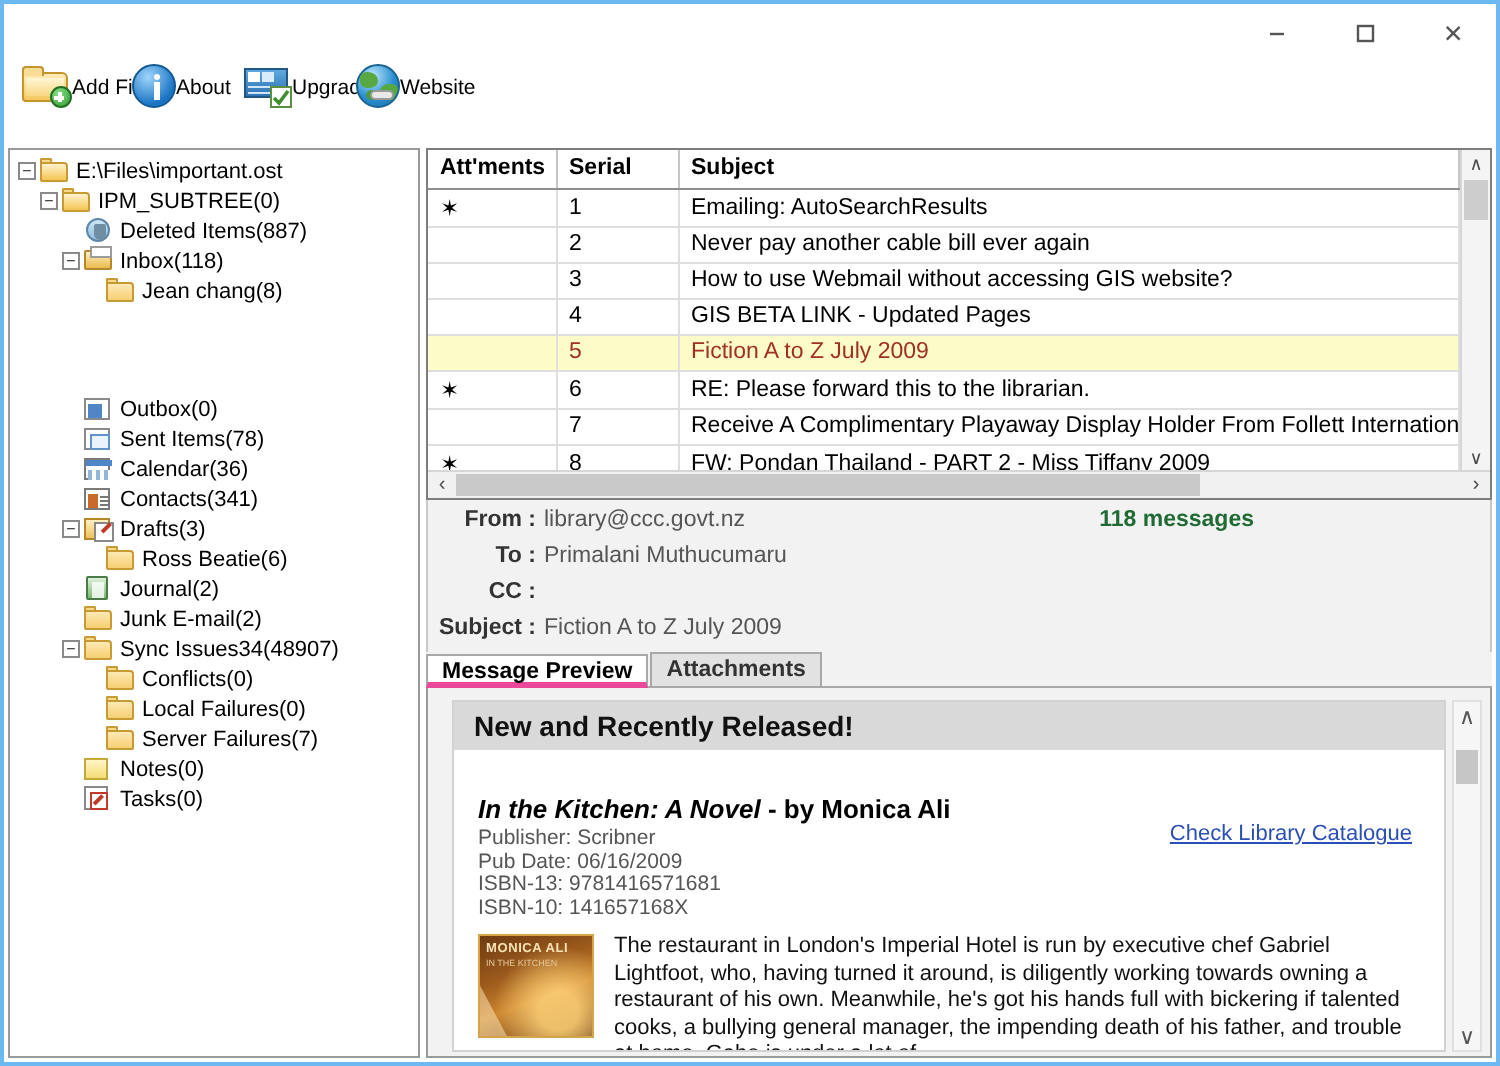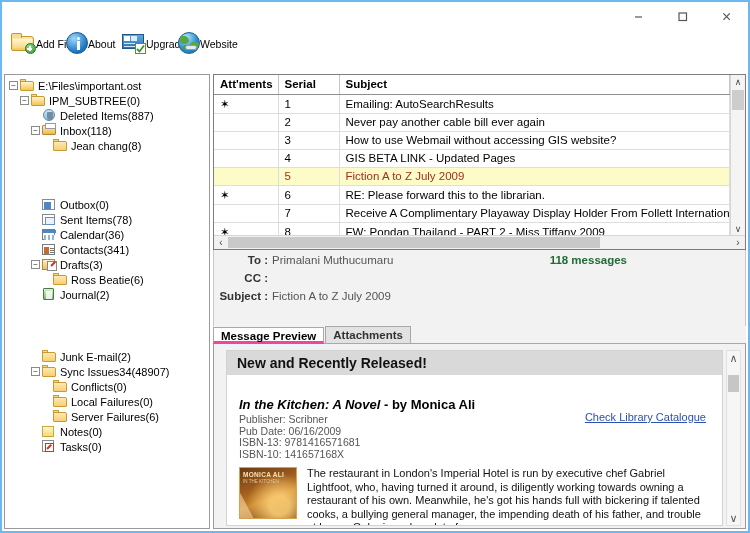--- a/index.html
+++ b/index.html
@@ -450,21 +450,21 @@
             <span class="ico"><span class="ico-folder"><span class="f-t"></span><span class="f-b"></span></span></span>
             <span class="lbl">Ross Beatie(6)</span>
           </div>
           <div class="tnode" style="padding-left: 22px;">
             <span class="twist none"></span>
             <span class="ico">
               <span class="ico-journal"></span>
             </span>
             <span class="lbl">Journal(2)</span>
           </div>
-          <div class="tnode" style="padding-left: 22px; margin-top: 47px;">
+          <div class="tnode" style="padding-left: 22px;">
             <span class="twist none"></span>
             <span class="ico"><span class="ico-folder"><span class="f-t"></span><span class="f-b"></span></span></span>
             <span class="lbl">Junk E-mail(2)</span>
           </div>
           <div class="tnode" style="padding-left: 22px;">
             <span class="twist">−</span>
             <span class="ico"><span class="ico-folder"><span class="f-t"></span><span class="f-b"></span></span></span>
             <span class="lbl">Sync Issues34(48907)</span>
           </div>
           <div class="tnode" style="padding-left: 33px;">
@@ -473,21 +473,21 @@
             <span class="lbl">Conflicts(0)</span>
           </div>
           <div class="tnode" style="padding-left: 33px;">
             <span class="twist none"></span>
             <span class="ico"><span class="ico-folder"><span class="f-t"></span><span class="f-b"></span></span></span>
             <span class="lbl">Local Failures(0)</span>
           </div>
           <div class="tnode" style="padding-left: 33px;">
             <span class="twist none"></span>
             <span class="ico"><span class="ico-folder"><span class="f-t"></span><span class="f-b"></span></span></span>
-            <span class="lbl">Server Failures(6)</span>
+            <span class="lbl">Server Failures(7)</span>
           </div>
           <div class="tnode" style="padding-left: 22px;">
             <span class="twist none"></span>
             <span class="ico">
               <span class="ico-notes"></span>
             </span>
             <span class="lbl">Notes(0)</span>
           </div>
           <div class="tnode" style="padding-left: 22px;">
             <span class="twist none"></span>
@@ -571,20 +571,24 @@
           <div class="arr">‹</div>
           <div class="track">
             <div class="thumb"></div>
           </div>
           <div class="arr">›</div>
         </div>
       </div>
 
       <div id="msg-head">
         <div id="msg-count">118 messages</div>
+        <div class="hrow">
+          <div class="hlab">From :</div>
+          <div class="hval">library@ccc.govt.nz</div>
+        </div>
         <div class="hrow">
           <div class="hlab">To :</div>
           <div class="hval">Primalani Muthucumaru</div>
         </div>
         <div class="hrow">
           <div class="hlab">CC :</div>
           <div class="hval"></div>
         </div>
         <div class="hrow">
           <div class="hlab">Subject :</div>

